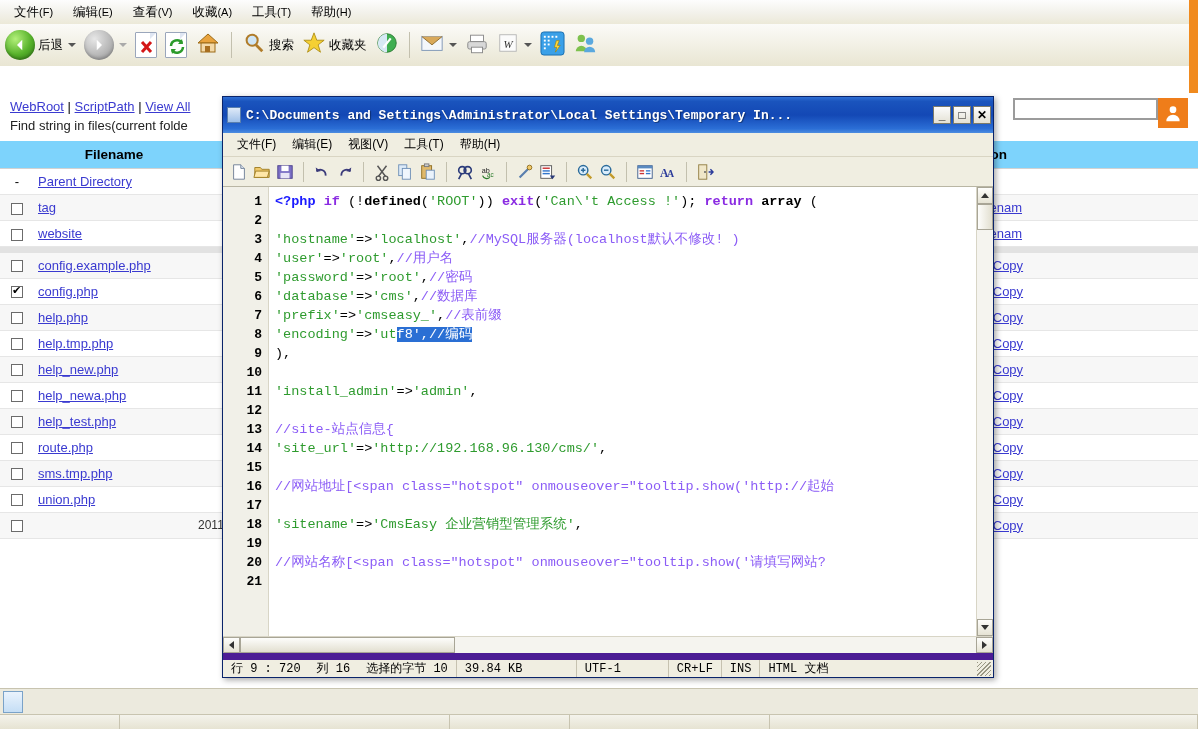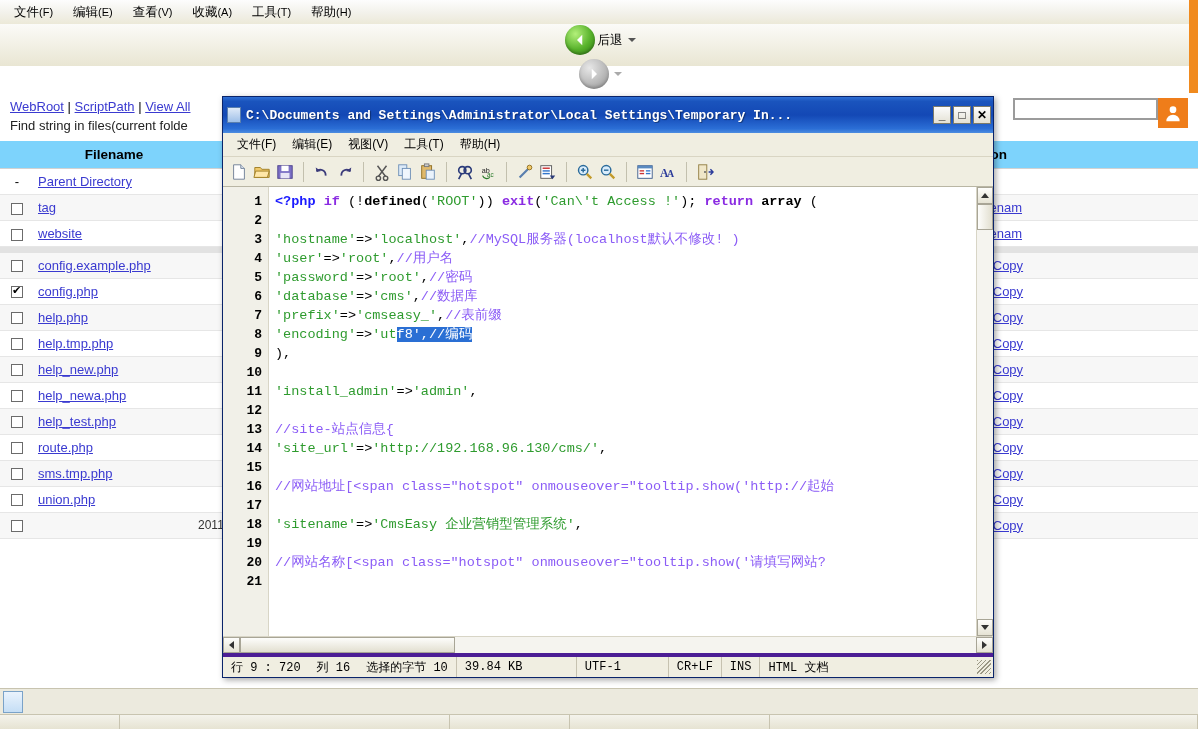--- a/index.html
+++ b/index.html
@@ -18,21 +18,21 @@
     background: linear-gradient(to bottom,#fdfdfd 0%,#f2f1ea 55%,#ece9d8 100%);
     display:flex; align-items:center; padding-left:4px;
     font-size:12.5px; color:#000;
   }
   .ie-menubar .mi { padding:2px 10px; white-space:nowrap; }
   .ie-menubar .mi .mn { font-size:11px; }
 
   .ie-toolbar {
     position:absolute; left:0; top:24px; width:1198px; height:42px;
     background: linear-gradient(to bottom,#fbfbf8 0%,#f3f1e7 45%,#e9e6d3 100%);
-    display:flex; align-items:center; padding-left:2px; gap:2px;flex-direction:column;
+    display:flex; align-items:center; padding-left:2px; gap:2px;
   }
   .tb-item { display:flex; align-items:center; gap:3px; padding:1px 3px; height:36px; }
   .tb-label { font-size:12.5px; color:#000; white-space:nowrap; }
   .tb-sep { width:1px; height:26px; background:#c3c0ae; margin:0 5px; }
   .tb-caret { width:0;height:0;border-left:4px solid transparent;border-right:4px solid transparent;border-top:4px solid #555; margin-left:2px;}
   .tb-caret.dim { border-top-color:#aaa; }
 
   .circ { width:30px; height:30px; border-radius:50%; display:flex; align-items:center; justify-content:center; }
   .circ.green { background:radial-gradient(circle at 35% 30%, #b3f07a 0%, #56b12a 55%, #2f7a14 100%); box-shadow: inset 0 -2px 3px rgba(0,0,0,.25);}
   .circ.gray  { background:radial-gradient(circle at 35% 30%, #e7e7e7 0%, #b9b9b9 55%, #8e8e8e 100%); box-shadow: inset 0 -2px 3px rgba(0,0,0,.2);}
@@ -182,21 +182,21 @@
     height:17px; background:#f5f4ef; border-top:1px solid #d8d5c6; display:flex; align-items:stretch;
   }
   .hbtn { width:17px; background:linear-gradient(#fdfdfb,#e6e3d4); border:1px solid #a8a596; display:flex;align-items:center;justify-content:center;}
   .hbtn i { width:0;height:0;border-top:4px solid transparent;border-bottom:4px solid transparent;}
   .hbtn.lf i{ border-right:5px solid #333; }
   .hbtn.rt i{ border-left:5px solid #333; }
   .hthumb { width:215px; background:linear-gradient(#fdfdfb,#e2dfd0); border:1px solid #a8a596; }
   .hfill { flex:1; }
 
   .ed-status {
-    height:24px; background:#f0eee1; border-top:4px solid #4c1d95;
+    height:24px; background:#f0eee1; border-top:7px solid #4c1d95;
     display:flex; align-items:center;
     font-family:"Liberation Mono","DejaVu Sans Mono",monospace; font-size:12px;
   }
   .ed-status .cell { padding:0 8px; height:100%; display:flex; align-items:center; white-space:nowrap; }
   .ed-status .cell + .cell { border-left:1px solid #c6c2b0; }
   .grip { margin-left:auto; width:14px;height:14px; margin-right:2px;
     background:repeating-linear-gradient(135deg, #9a9784 0 1px, transparent 1px 3px); }
 </style>
 </head>
 <body>

